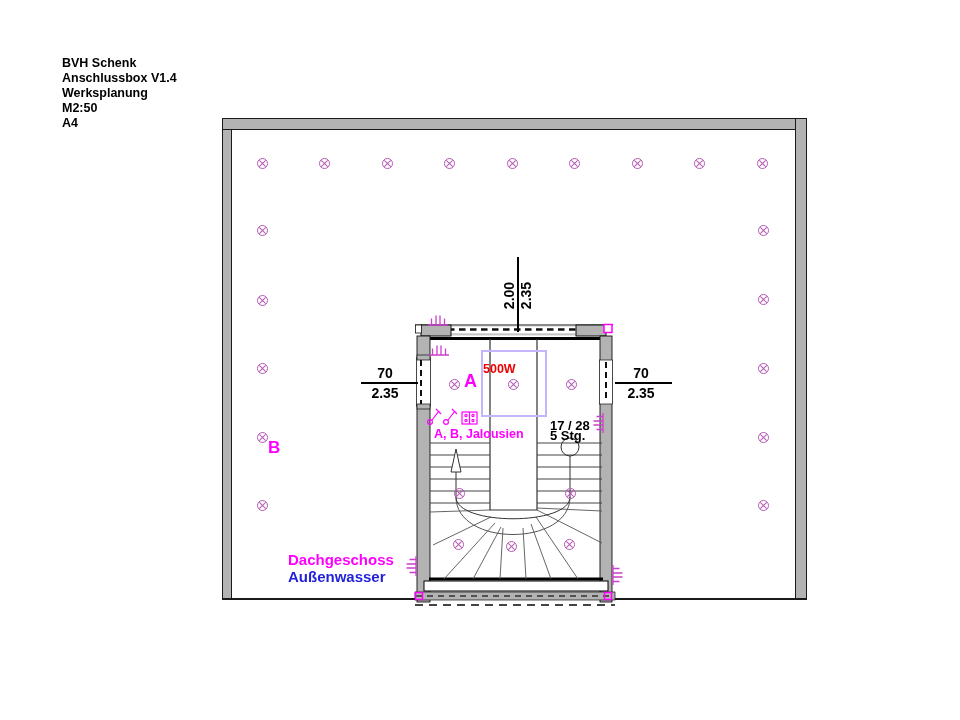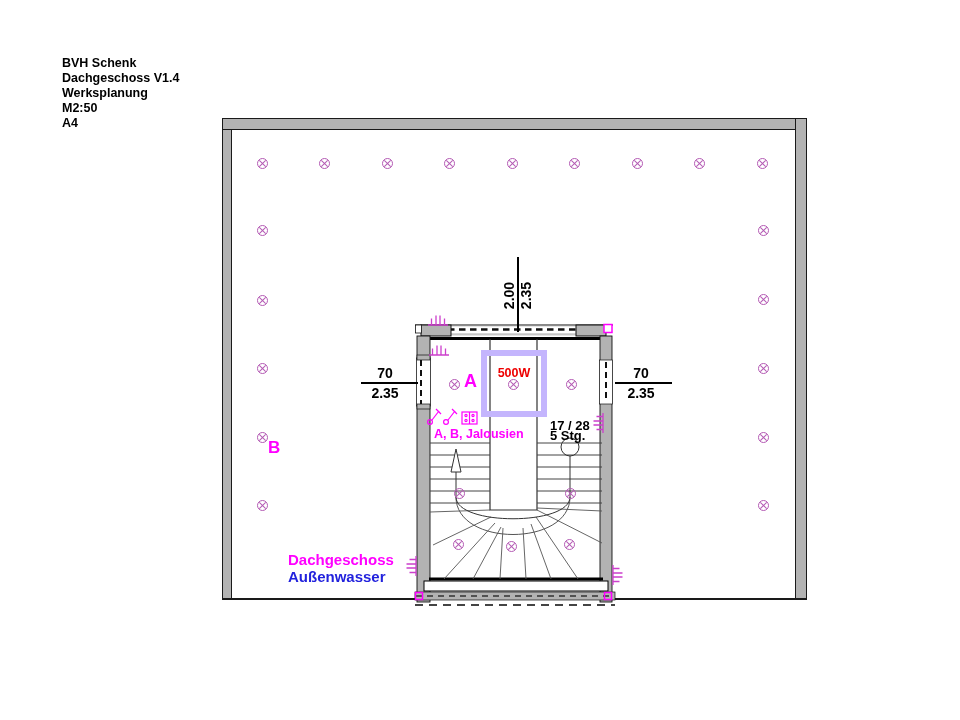--- a/index.html
+++ b/index.html
@@ -20,31 +20,31 @@
   .light::after{transform:rotate(-45deg);}
   .comb{position:absolute;width:22px;height:12px;}
   
   .dim{position:absolute;font-size:14px;font-weight:bold;color:#000;text-align:center;}
   .vdim{transform:rotate(-90deg);}
   .dimline{position:absolute;background:#000;}
   
   .mag{color:#ff00ff;font-weight:bold;}
   .lbl{position:absolute;white-space:nowrap;}
   #redbox{position:absolute;left:481px;top:350px;width:66px;height:67px;
-          border:6px solid #c4b5fd;box-sizing:border-box;text-align:center;}
+          border:2px solid #c4b5fd;box-sizing:border-box;}
   #redbox .w{margin-top:10px;font-size:12.5px;font-weight:bold;color:#ee0000;}
 </style>
 </head>
 <body>
 
 <div id="screen">
 
   <div id="titleblock">
     <div>BVH Schenk</div>
-    <div>Dachgeschoss V1.4</div>
+    <div>Anschlussbox V1.4</div>
     <div>Werksplanung</div>
     <div>M2:50</div>
     <div>A4</div>
   </div>
 
   <div id="plan">
 
     <div class="wall" style="left:222px;top:118px;width:10px;height:482px;"></div>
     <div class="wall" style="left:222px;top:118px;width:585px;height:12px;"></div>
     <div class="wall" style="left:795px;top:118px;width:12px;height:482px;"></div>

